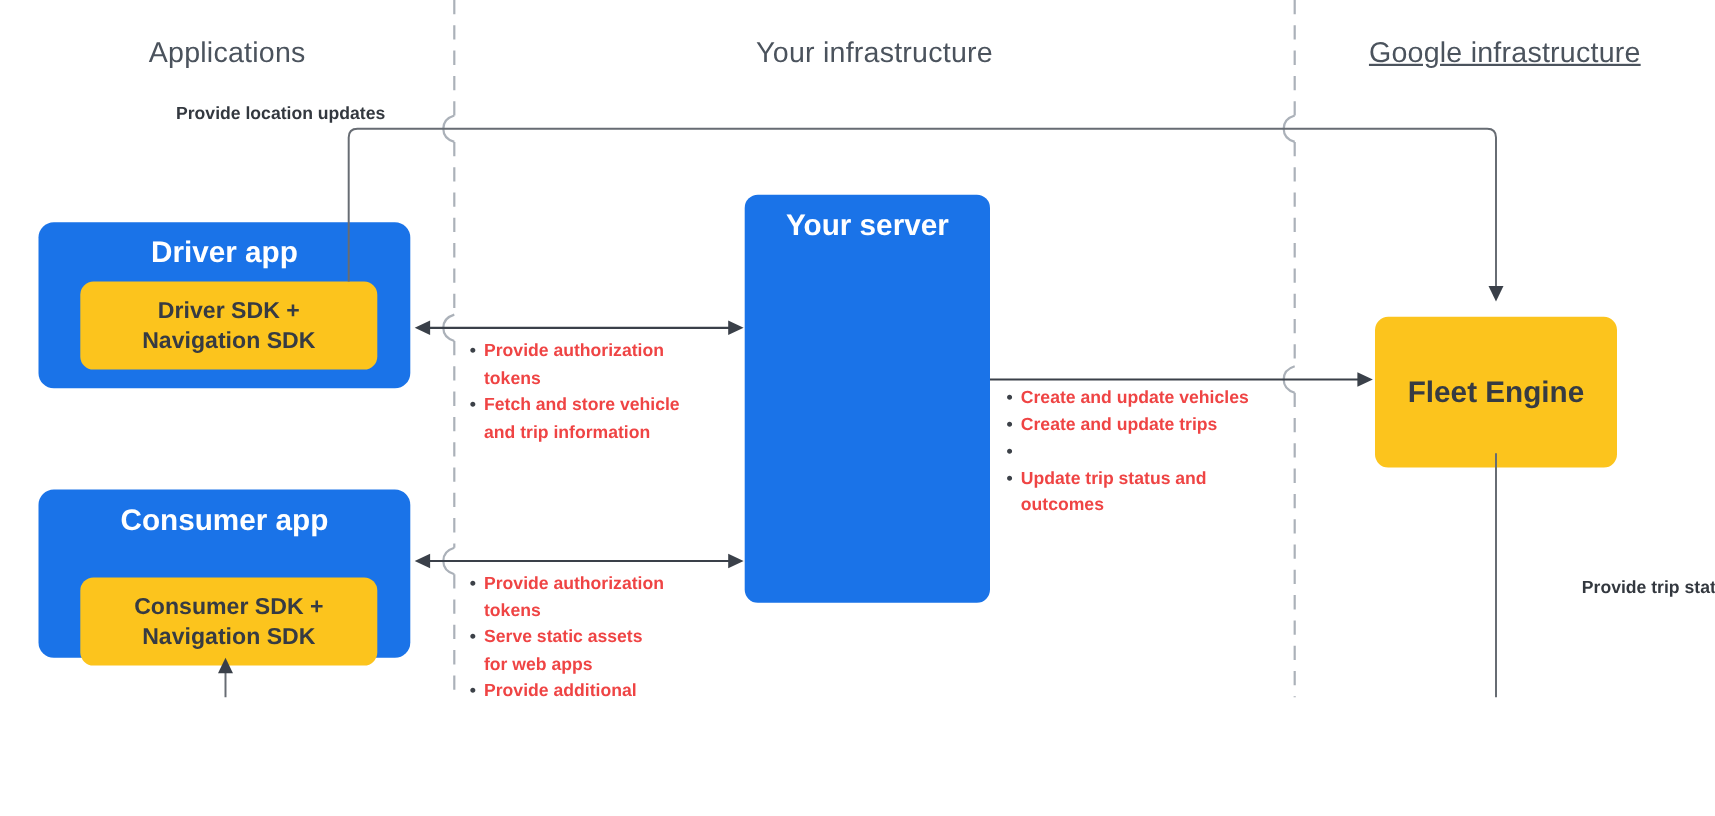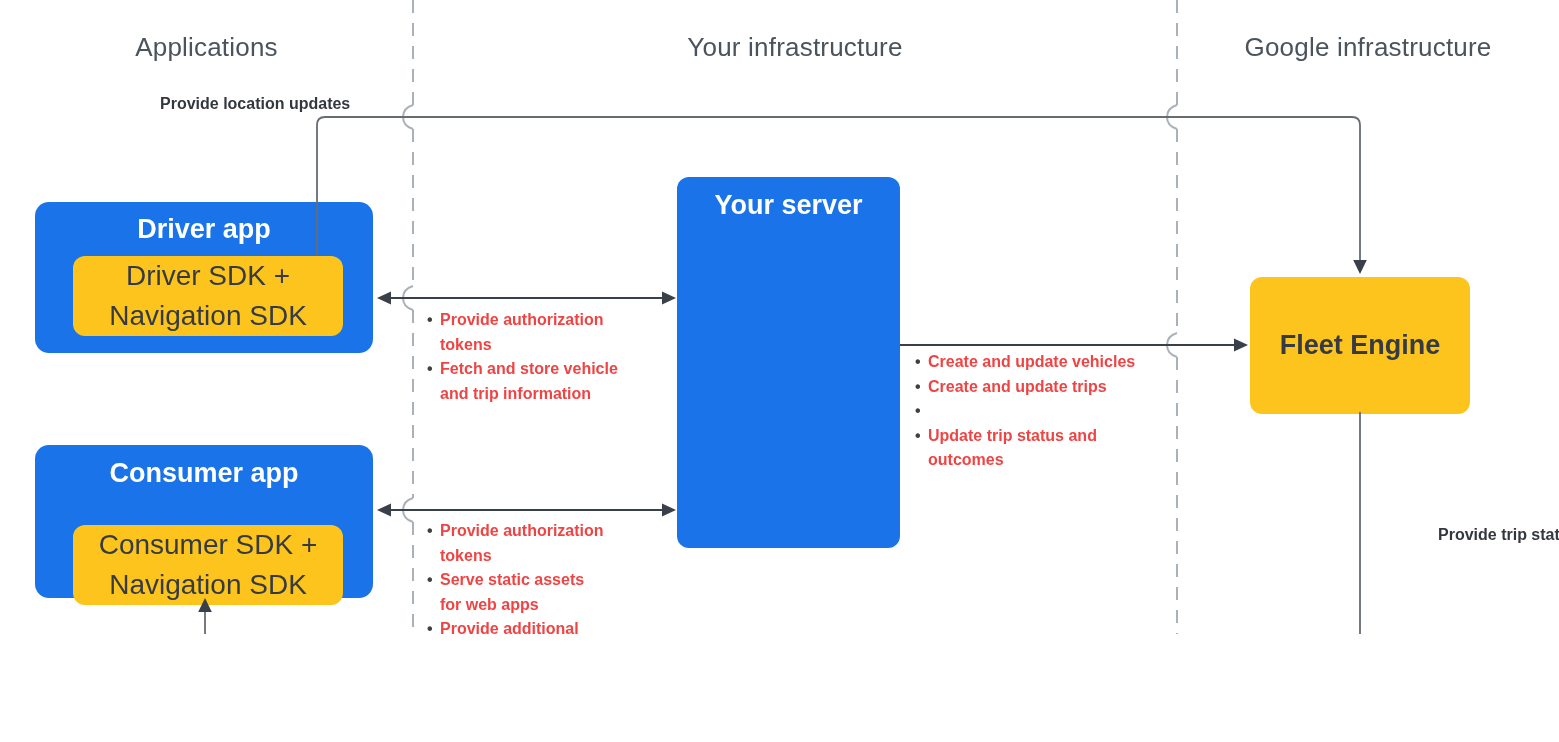--- a/index.html
+++ b/index.html
@@ -17,22 +17,22 @@
   }
   .box { position:absolute; border-radius:14px; }
   .box-blue { background:#1A73E8; }
   .box-title {
     position:absolute; text-align:center; font-size:27px; font-weight:700;
     color:#ffffff; white-space:nowrap;
   }
   .sdk-box {
     position:absolute; background:#FCC41D; border-radius:12px;
     display:flex; align-items:center; justify-content:center;
-    font-size:28px; font-weight:400; color:#363B43; text-align:center;
-    line-height:40px; white-space:pre-line;
+    font-size:21px; font-weight:700; color:#363B43; text-align:center;
+    line-height:27px; white-space:pre-line;
   }
   .fleet-box {
     position:absolute; background:#FCC41D; border-radius:12px;
     display:flex; align-items:center; justify-content:center;
     font-size:27px; font-weight:700; color:#363B43;
   }
   .bullets { position:absolute; }
   .bullet-row { display:flex; align-items:flex-start; margin:0; }
   .bullet-dot {
     flex:0 0 13px; font-size:16px; font-weight:700; color:#3C4148;
@@ -44,39 +44,39 @@
   }
   svg.wires { position:absolute; left:0; top:0; pointer-events:none; }
 </style>
 </head>
 <body>
 
 <div id="canvas">
 
   <div class="col-header" style="left:0; top:32px; width:413px;">Applications</div>
   <div class="col-header" style="left:413px; top:32px; width:764px;">Your infrastructure</div>
-  <div class="col-header" style="left:1177px; top:32px; width:382px;">Google infrastructure</div>
+  <div class="col-header" style="left:1177px; top:32px; width:382px;text-decoration:underline;">Google infrastructure</div>
 
   <div class="edge-label" style="left:136px; top:95px;margin-left:24px;">Provide location updates</div>
   <div class="edge-label" style="left:1438px; top:526px;">Provide trip status</div>
 
   <div class="box box-blue" style="left:35px; top:202px; width:338px; height:151px;"></div>
   <div class="box-title" style="left:35px; top:214px; width:338px;">Driver app</div>
   <div class="sdk-box" style="left:73px; top:256px; width:270px; height:80px;">Driver SDK +
 Navigation SDK</div>
 
   <div class="box box-blue" style="left:35px; top:445px; width:338px; height:153px;"></div>
   <div class="box-title" style="left:35px; top:458px; width:338px;">Consumer app</div>
   <div class="sdk-box" style="left:73px; top:505px; width:270px; height:80px;margin-top:20px;">Consumer SDK +
 Navigation SDK</div>
 
   <div class="box box-blue" style="left:677px; top:177px; width:223px; height:371px; border-radius:12px;"></div>
   <div class="box-title" style="left:677px; top:190px; width:223px;">Your server</div>
 
-  <div class="fleet-box" style="left:1250px; top:277px; width:220px; height:137px;">Fleet Engine</div>
+  <div class="fleet-box" style="left:1250px; top:288px; width:220px; height:137px;">Fleet Engine</div>
 
   <div class="bullets" style="left:427px; top:308px; width:250px;">
     <div class="bullet-row">
       <span class="bullet-dot">•</span>
       <span class="bullet-text">Provide authorization
 tokens</span>
     </div>
     <div class="bullet-row">
       <span class="bullet-dot">•</span>
       <span class="bullet-text">Fetch and store vehicle

